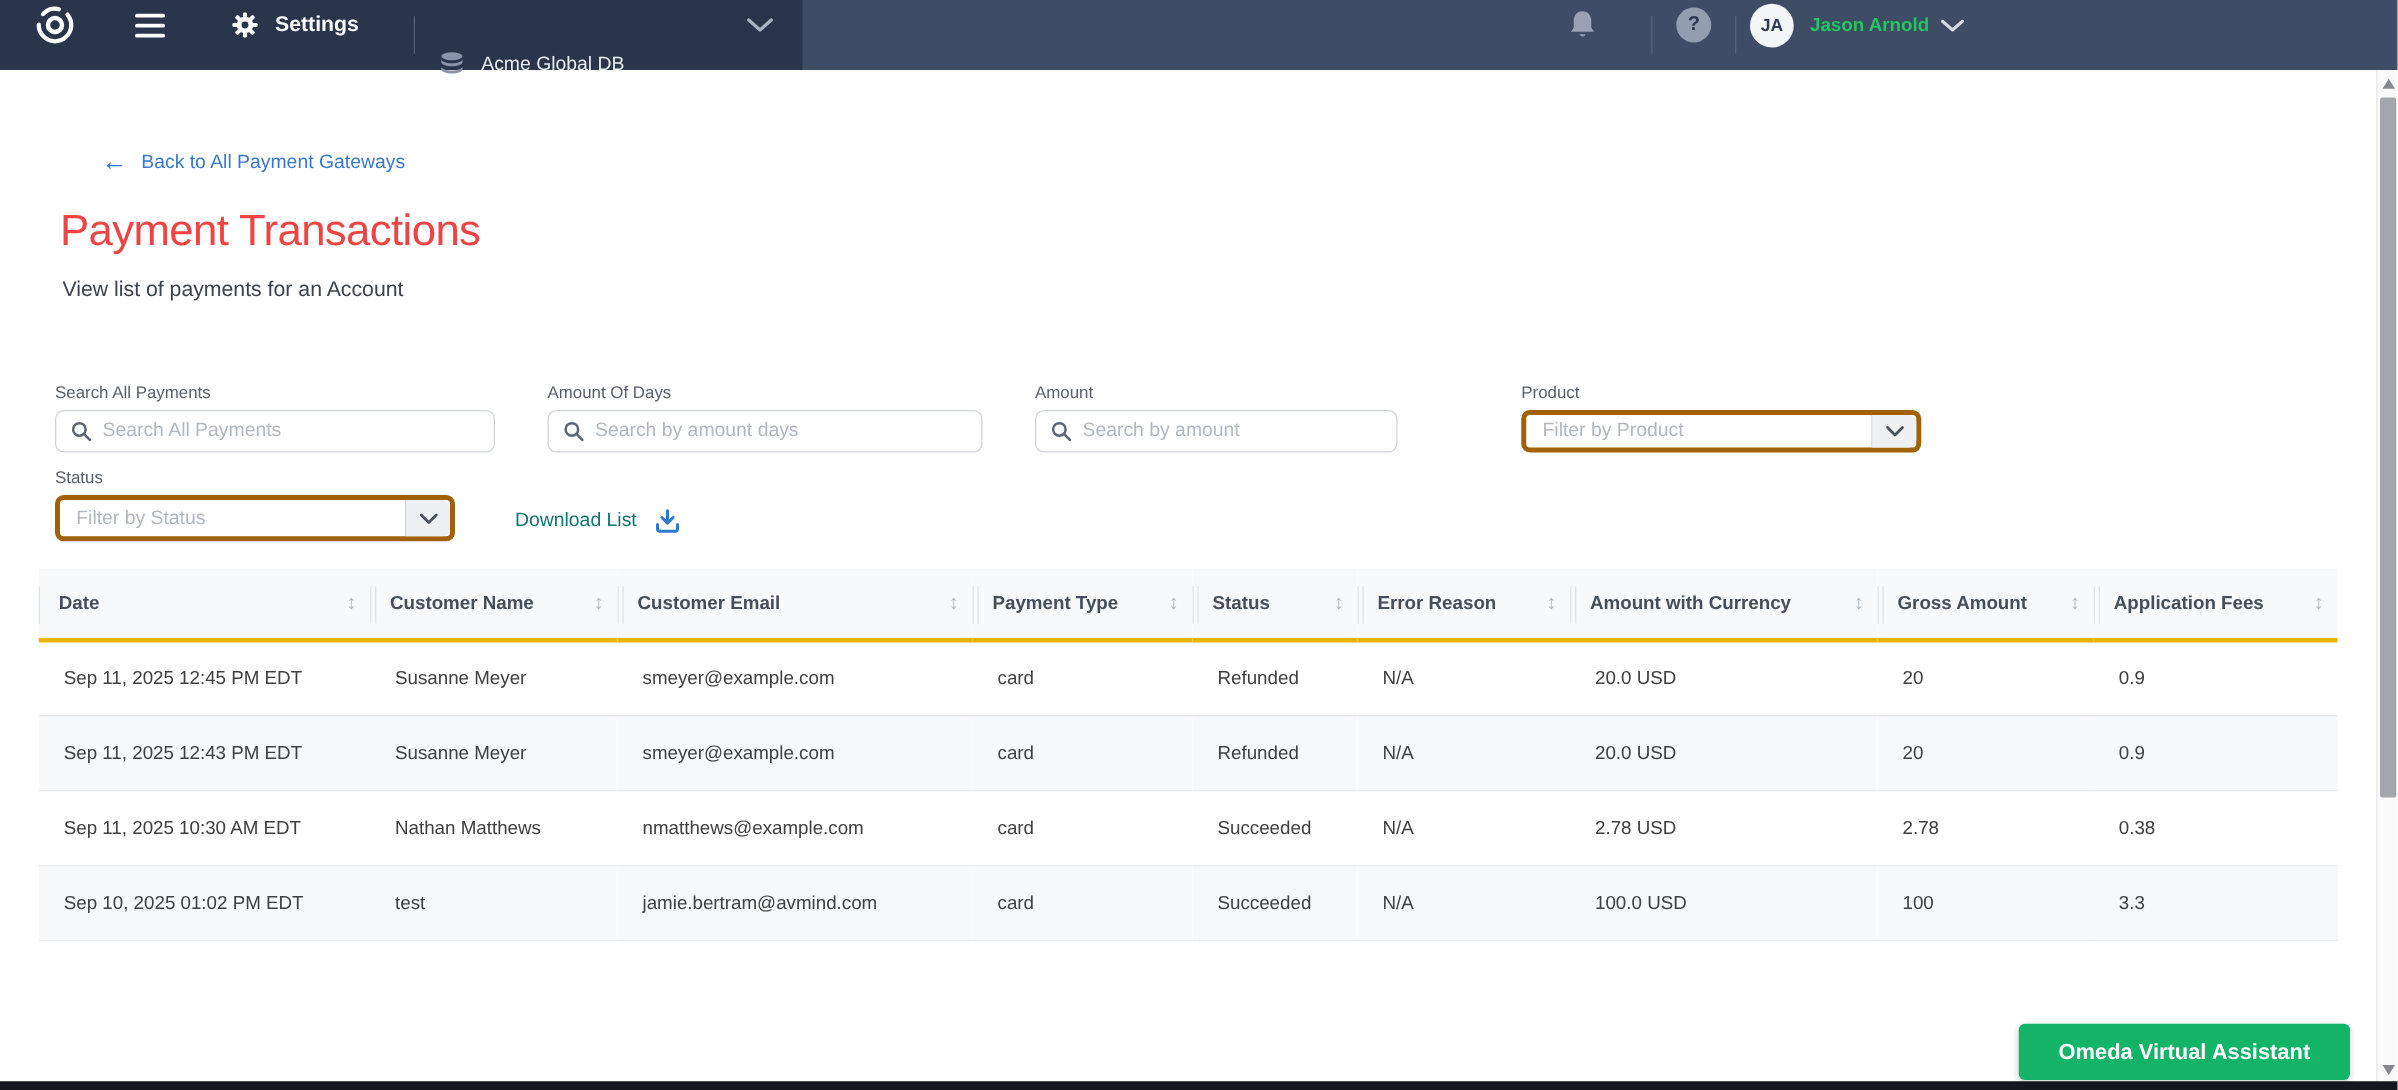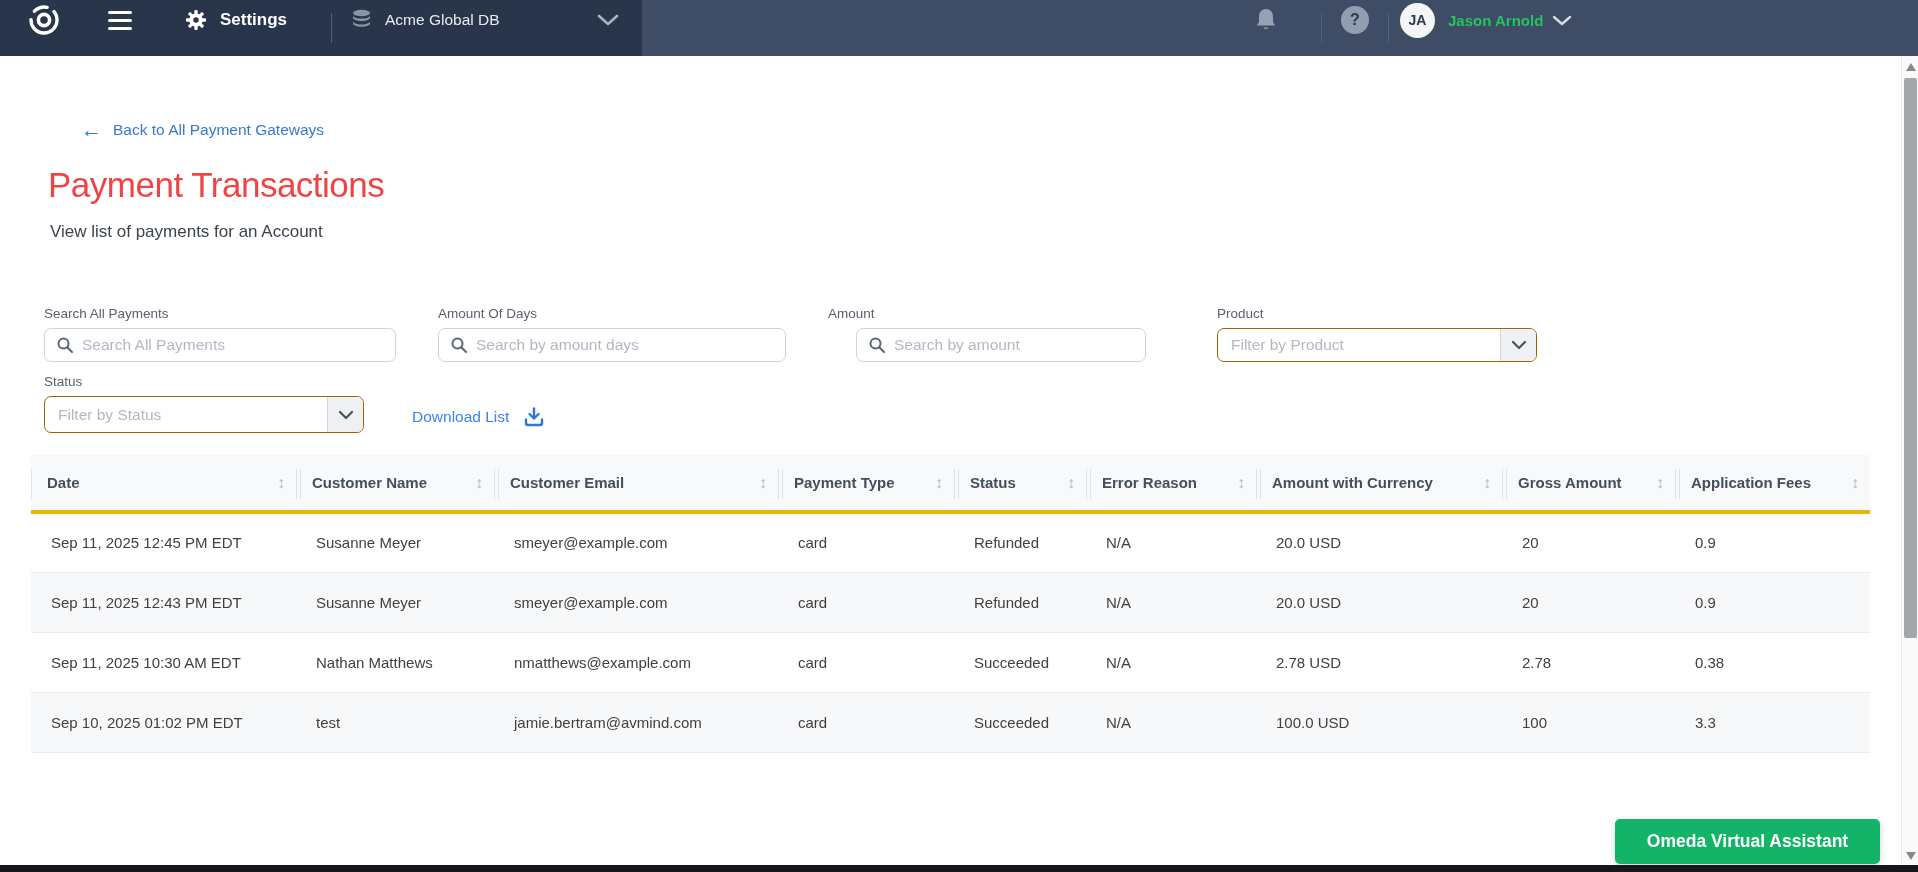--- a/index.html
+++ b/index.html
@@ -29,27 +29,27 @@
                 color:#ef4444; letter-spacing:-0.5px; }
   #page-subtitle { position:absolute; left:50px; top:222px; font-size:17px; color:#3c434d; }
 
   
   .filter-label { position:absolute; font-size:13.5px; color:#59606c; }
   .filter-input { position:absolute; height:34px; border:1px solid #cfd4da; border-radius:7px;
                   background:#fff; display:flex; align-items:center; padding:0 12px; gap:9px; }
   .filter-input input { border:none; outline:none; flex:1; font-size:15.5px; color:#333;
                         font-family:"Liberation Sans", sans-serif; background:transparent; }
   .filter-input input::placeholder { color:#b2b8c2; }
-  .select-box { position:absolute; height:36px; border:1px solid #a16207; border-radius:7px;
+  .select-box { position:absolute; height:36px; border:4px solid #a16207; border-radius:7px;
                 background:#fff; display:flex; align-items:center; cursor:pointer; }
   .select-placeholder { flex:1; padding-left:13px; font-size:15.5px; color:#b2b8c2; }
   .select-chevron { width:36px; height:100%; background:#eef0f3; border-left:1px solid #cfd4da;
                     border-radius:0 6px 6px 0; display:flex; align-items:center; justify-content:center; }
   #download-list { position:absolute; left:412px; top:402px; height:30px; display:flex;
-                   align-items:center; gap:14px; color:#3b82f6; font-size:15.5px; cursor:pointer; }
+                   align-items:center; gap:14px; color:#0f766e; font-size:15.5px; cursor:pointer; }
 
   
   #table-wrap { position:absolute; left:31px; top:455px; width:1839px; }
   table { width:1839px; table-layout:fixed; border-collapse:collapse; }
   thead th { height:57px; background:#f8f9fb; text-align:left; padding-left:16px; padding-right:30px;
              font-size:15px; font-weight:700; color:#454e5b; position:relative; border-bottom:4px solid #eab308; }
   th .sep { position:absolute; left:0; top:14px; height:30px; width:5px;
             border-left:1px solid #dfe2e7; border-right:1px solid #dfe2e7; }
   th:first-child .sep { border-right:none; width:1px; }
   th .sort-icon { position:absolute; right:11px; top:50%; transform:translateY(-50%);
@@ -106,21 +106,21 @@
         <rect x="10.2" y="1" width="3.6" height="22" rx="1.2" transform="rotate(135 12 12)"></rect>
         <circle cx="12" cy="12" r="7.2"></circle>
       </g>
       <circle cx="12" cy="12" r="3" fill="#28354a"></circle>
     </svg>
     <span id="settings-label">Settings</span>
   </div>
 
   <div class="nav-divider" style="left:331px;"></div>
 
-  <div class="nav-item" style="left:351px; gap:13px;">
+  <div class="nav-item" style="left:351px; gap:13px;margin-top:32px;">
     <svg width="21" height="22" viewBox="0 0 21 22">
       <g fill="#8a94a8">
         <ellipse cx="10.5" cy="4" rx="8.5" ry="3.2"></ellipse>
         <path d="M2 6.4c0 1.8 3.8 3.2 8.5 3.2s8.5-1.4 8.5-3.2v2.4c0 1.8-3.8 3.2-8.5 3.2S2 10.6 2 8.8z"></path>
         <path d="M2 12.2c0 1.8 3.8 3.2 8.5 3.2s8.5-1.4 8.5-3.2v2.4c0 1.8-3.8 3.2-8.5 3.2S2 16.4 2 14.6z"></path>
       </g>
     </svg>
     <span id="db-label">Acme Global DB</span>
   </div>
 
@@ -176,21 +176,21 @@
 <label class="filter-label" style="left:438px; top:306px;">Amount Of Days</label>
 <div class="filter-input" style="left:438px; top:328px; width:348px;">
   <svg width="16" height="16" viewBox="0 0 16 16">
     <circle cx="6.5" cy="6.5" r="5" fill="none" stroke="#5b6573" stroke-width="2"></circle>
     <line x1="10.5" y1="10.5" x2="15" y2="15" stroke="#5b6573" stroke-width="2" stroke-linecap="round"></line>
   </svg>
   <input type="text" placeholder="Search by amount days" style="">
 </div>
 
 <label class="filter-label" style="left:828px; top:306px;">Amount</label>
-<div class="filter-input" style="left:828px; top:328px; width:290px;margin-left:28px;">
+<div class="filter-input" style="left:828px; top:328px; width:290px;">
   <svg width="16" height="16" viewBox="0 0 16 16">
     <circle cx="6.5" cy="6.5" r="5" fill="none" stroke="#5b6573" stroke-width="2"></circle>
     <line x1="10.5" y1="10.5" x2="15" y2="15" stroke="#5b6573" stroke-width="2" stroke-linecap="round"></line>
   </svg>
   <input type="text" placeholder="Search by amount" style="">
 </div>
 
 <label class="filter-label" style="left:1217px; top:306px;">Product</label>
 <div class="select-box" style="left:1217px; top:328px; width:320px; height:34px;">
   <span class="select-placeholder">Filter by Product</span>

